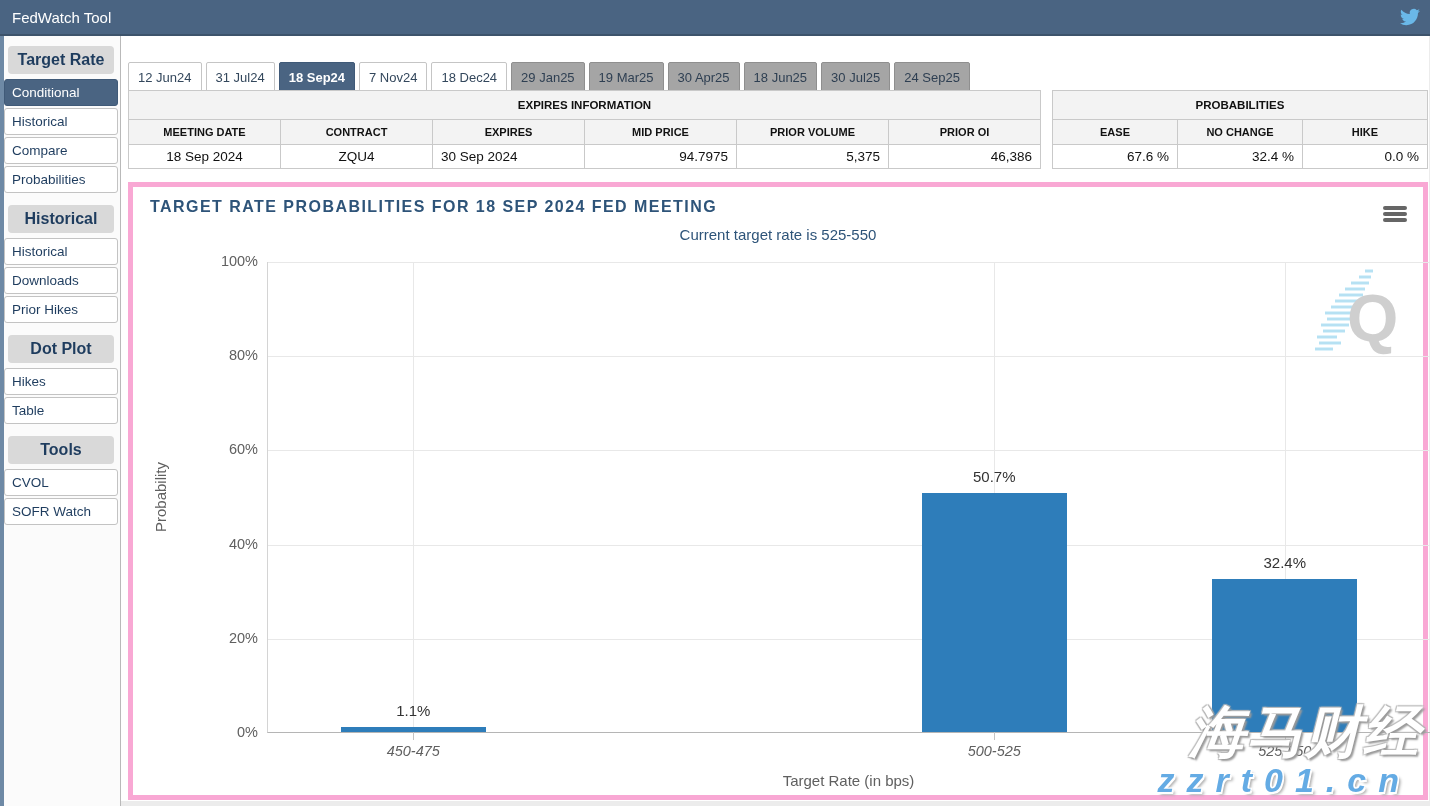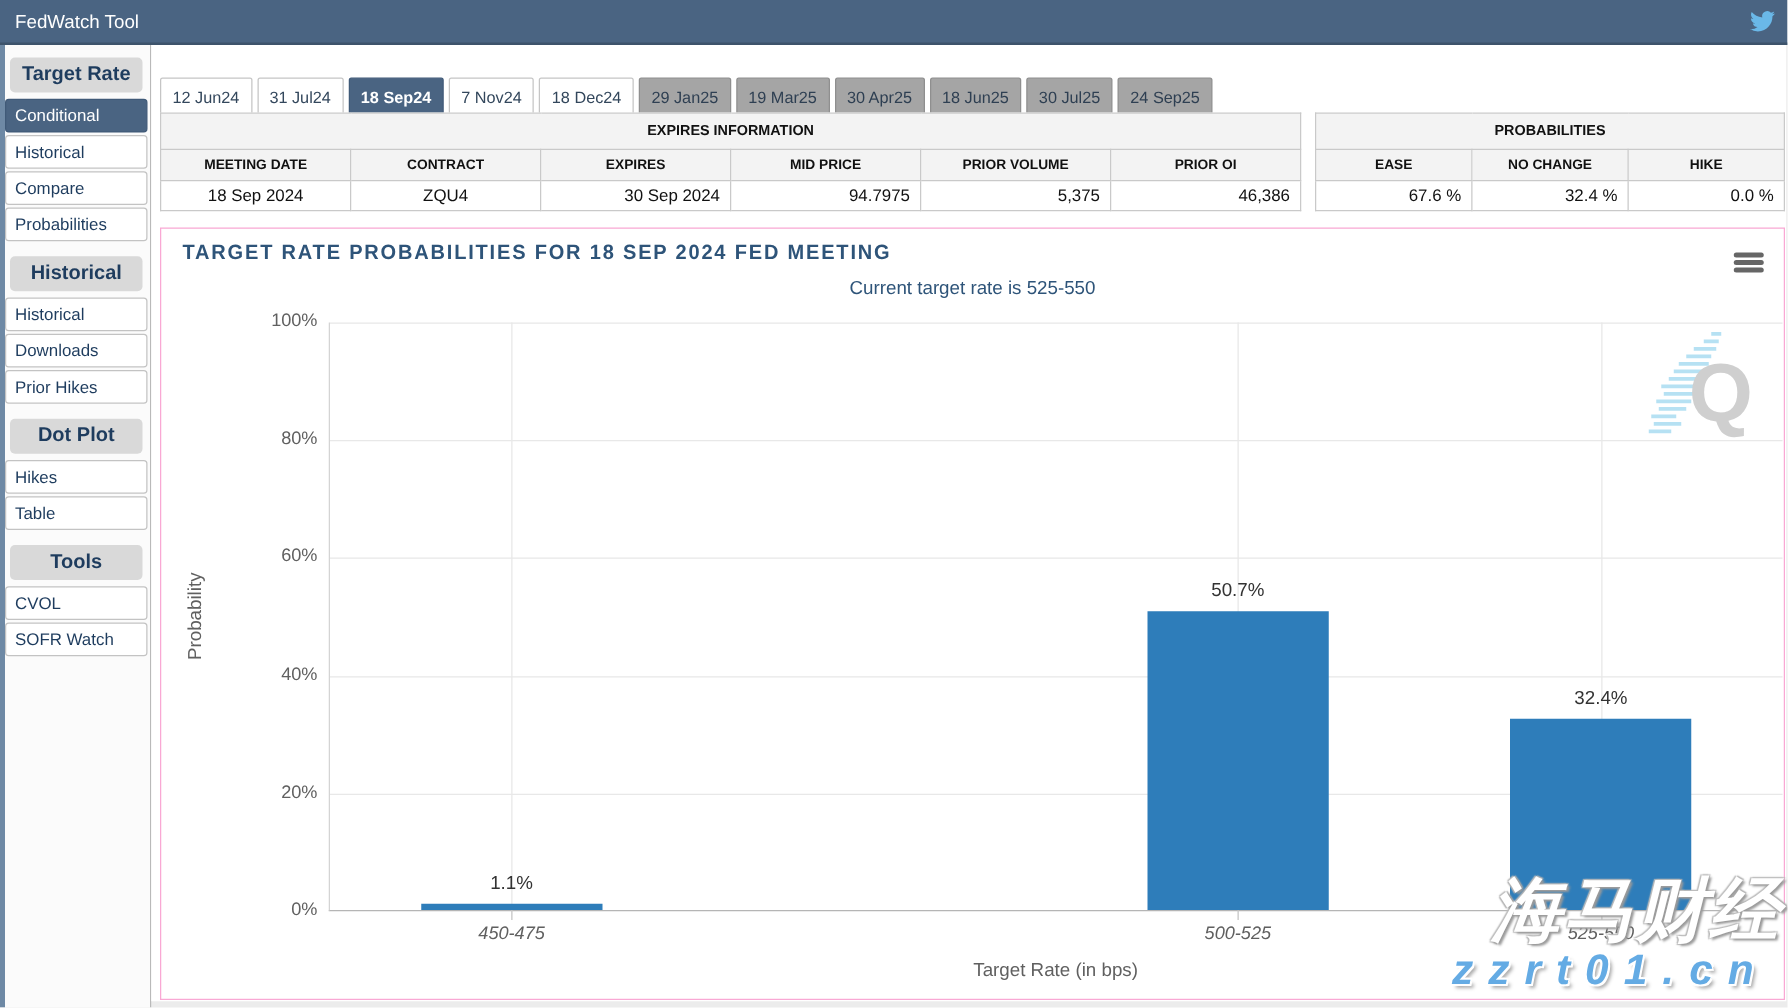--- a/index.html
+++ b/index.html
@@ -51,21 +51,21 @@
   .info-table { position:absolute; border-collapse:collapse; table-layout:fixed; background:#fff; }
   .info-table td, .info-table th { border:1px solid #c9c9c9; overflow:hidden; white-space:nowrap; }
   .info-table .caption-row td { background:#f3f3f3; text-align:center; font-weight:bold; font-size:11.5px; padding:8px 0; color:#111; }
   .info-table .head-row td { background:#f3f3f3; text-align:center; font-weight:bold; font-size:11px; padding:6px 4px; color:#111; }
   .info-table .val-row td { background:#ffffff; font-size:13.5px; padding:4px 8px; color:#111; }
   #meeting-table { left:7px; top:54px; width:913px; }
   #prob-table { left:931px; top:54px; width:376px; }
   
   .chart-panel {
     position:absolute; left:7px; top:146px; width:1300px; height:618px;
-    background:#ffffff; border:1px solid #f9a8d4;
+    background:#ffffff; border:5px solid #f9a8d4;
   }
   .chart-title {
     position:absolute; left:17px; top:10px; font-size:16.5px; letter-spacing:1.5px;
     color:#2e5479; font-weight:bold; transform:scaleX(.97); transform-origin:left;
   }
   .chart-subtitle { position:absolute; left:0; top:39px; width:100%; text-align:center; font-size:15px; color:#2e5479; }
   .hamburger { position:absolute; right:16px; top:19px; width:24px; cursor:pointer; }
   .hamburger i { display:block; height:3.5px; background:#666; border-radius:2px; margin-bottom:2.5px; }
   .ylabel {
     position:absolute; left:-8px; top:310px; transform:translate(0,-50%) rotate(-90deg);
@@ -146,21 +146,21 @@
           <td style="width: 20%;">MEETING DATE</td>
           <td style="width: 15.5%;">CONTRACT</td>
           <td style="width: 17%;">EXPIRES</td>
           <td style="width: 14%;">MID PRICE</td>
           <td style="width: 20.5%;">PRIOR VOLUME</td>
           <td style="width: 13%;">PRIOR OI</td>
         </tr>
         <tr class="val-row">
           <td style="text-align: center;">18 Sep 2024</td>
           <td style="text-align: center;">ZQU4</td>
-          <td style="text-align: right; margin-top: 12px;">30 Sep 2024</td>
+          <td style="text-align: left; margin-top: 12px;">30 Sep 2024</td>
           <td style="text-align: right;">94.7975</td>
           <td style="text-align: right;">5,375</td>
           <td style="text-align: right;">46,386</td>
         </tr>
       </tbody>
     </table>
   <table class="info-table" id="prob-table">
       <tbody>
         <tr class="caption-row">
           <td colspan="3">PROBABILITIES</td>

